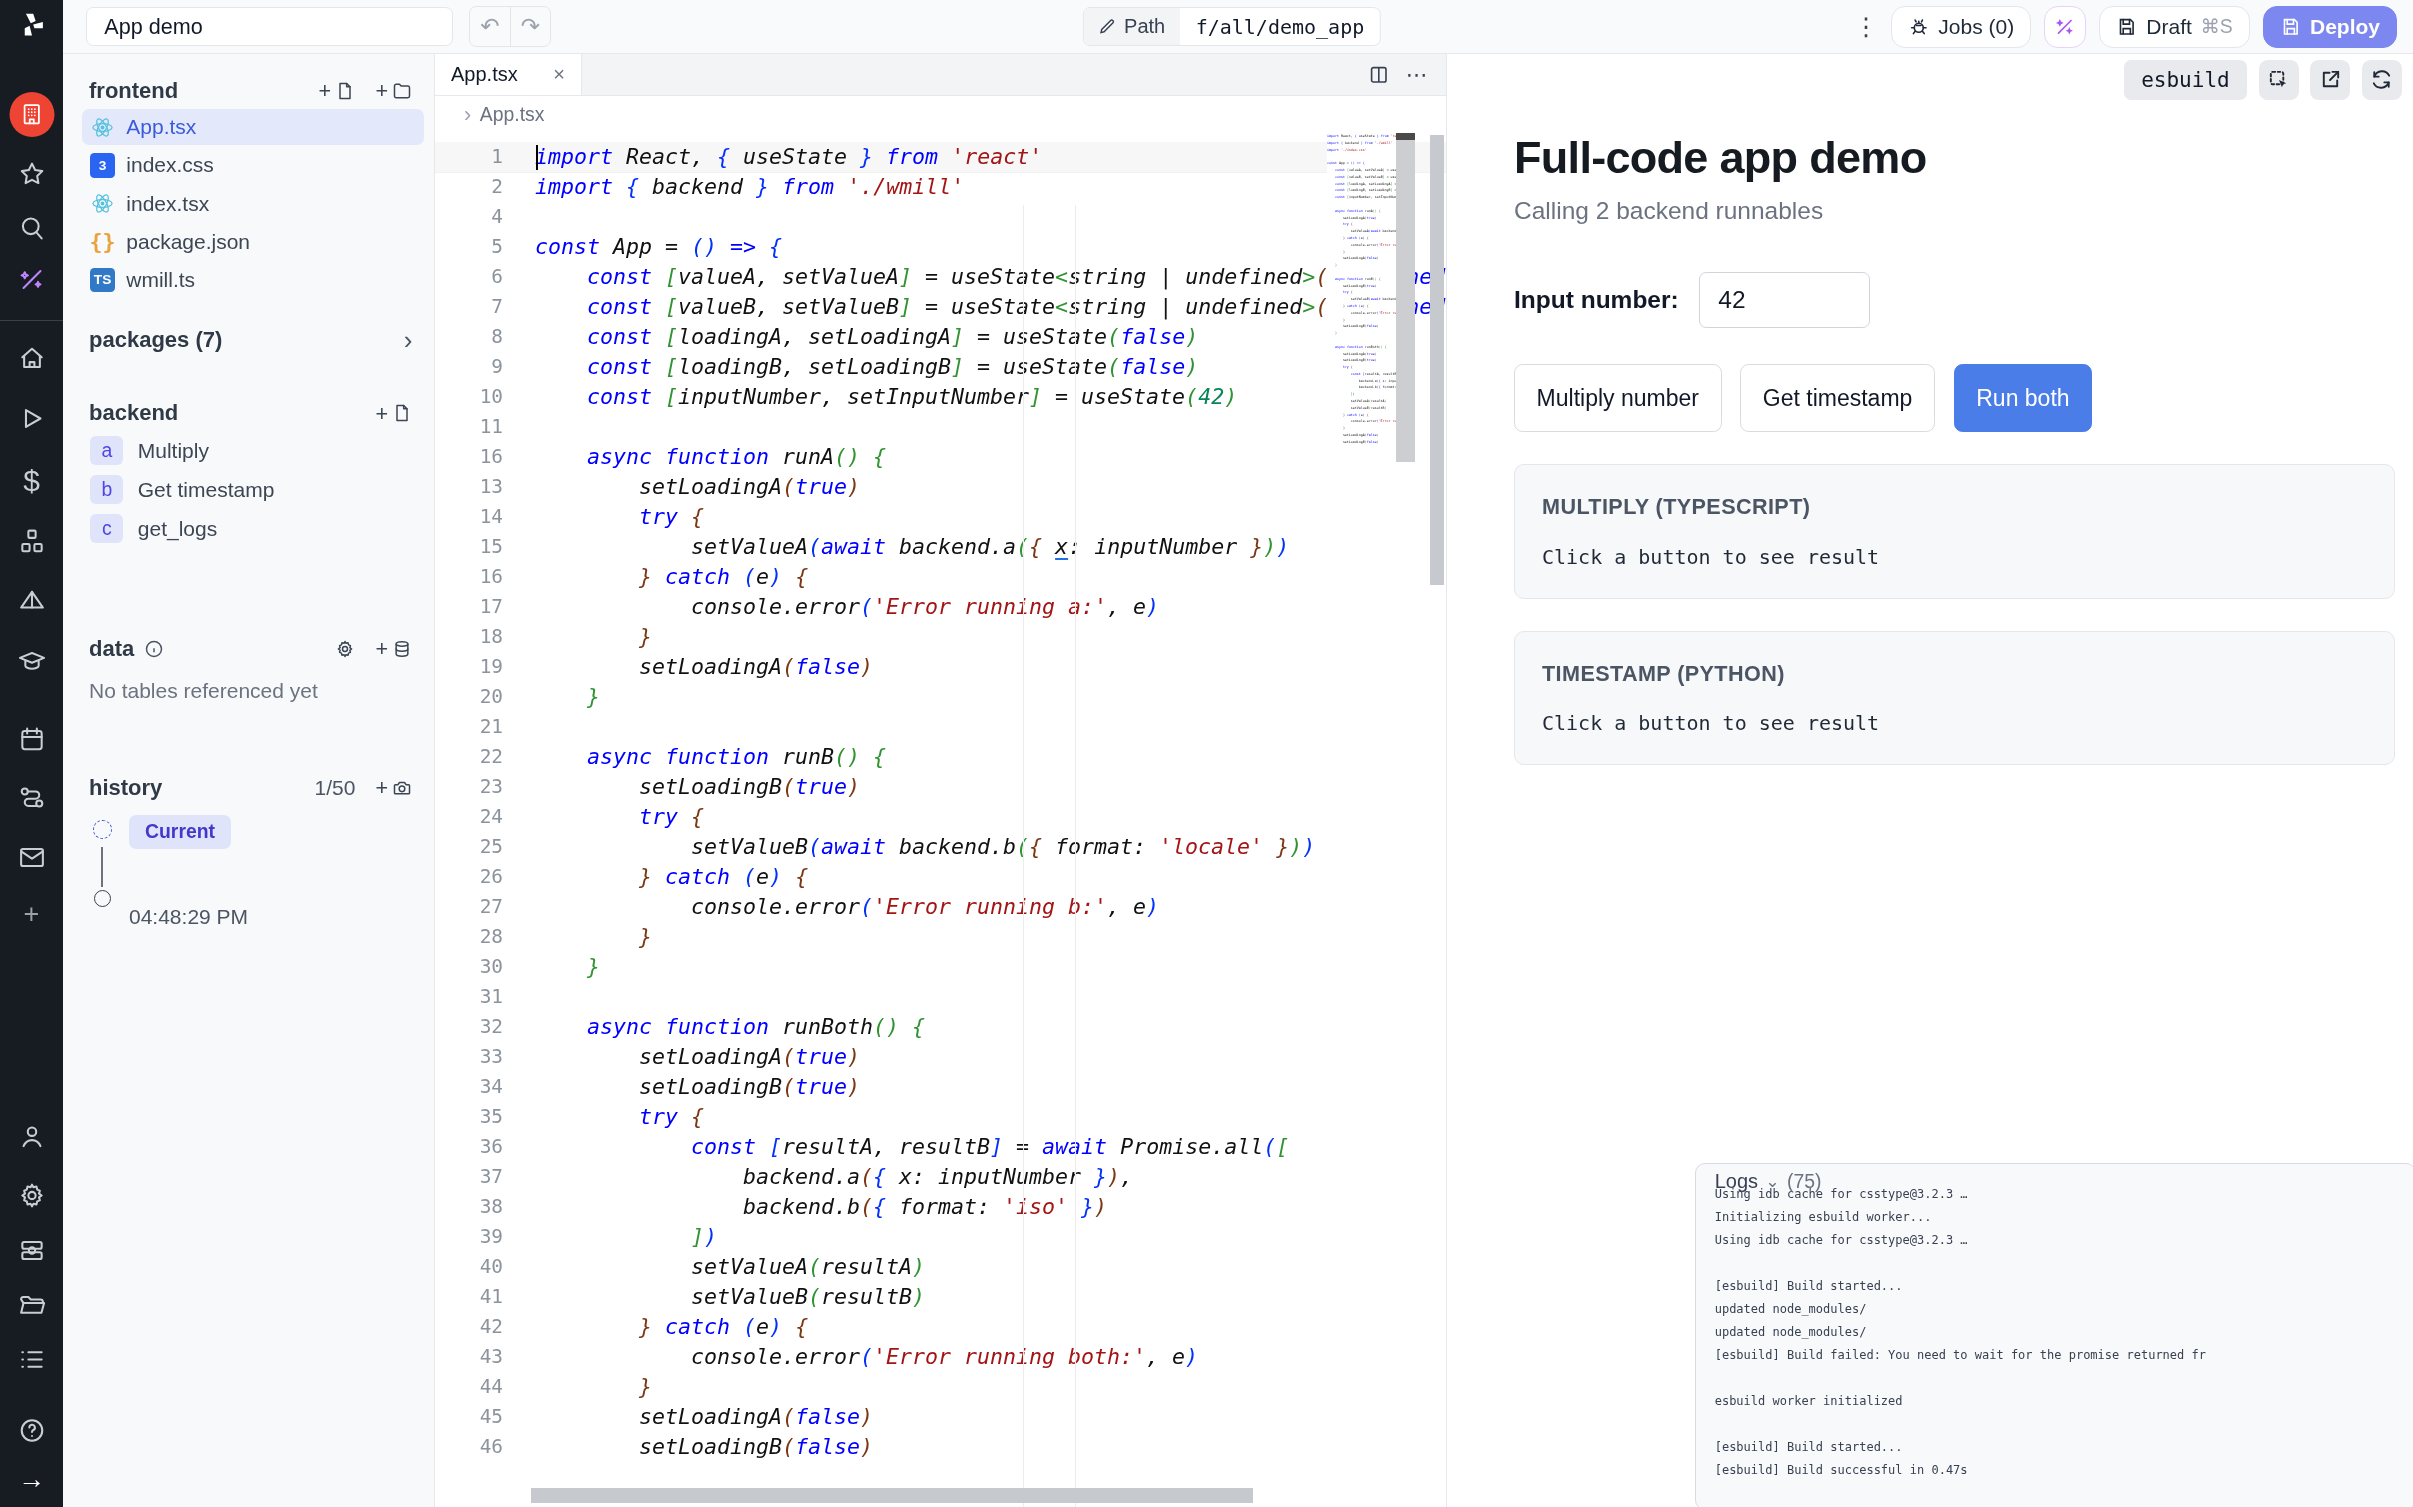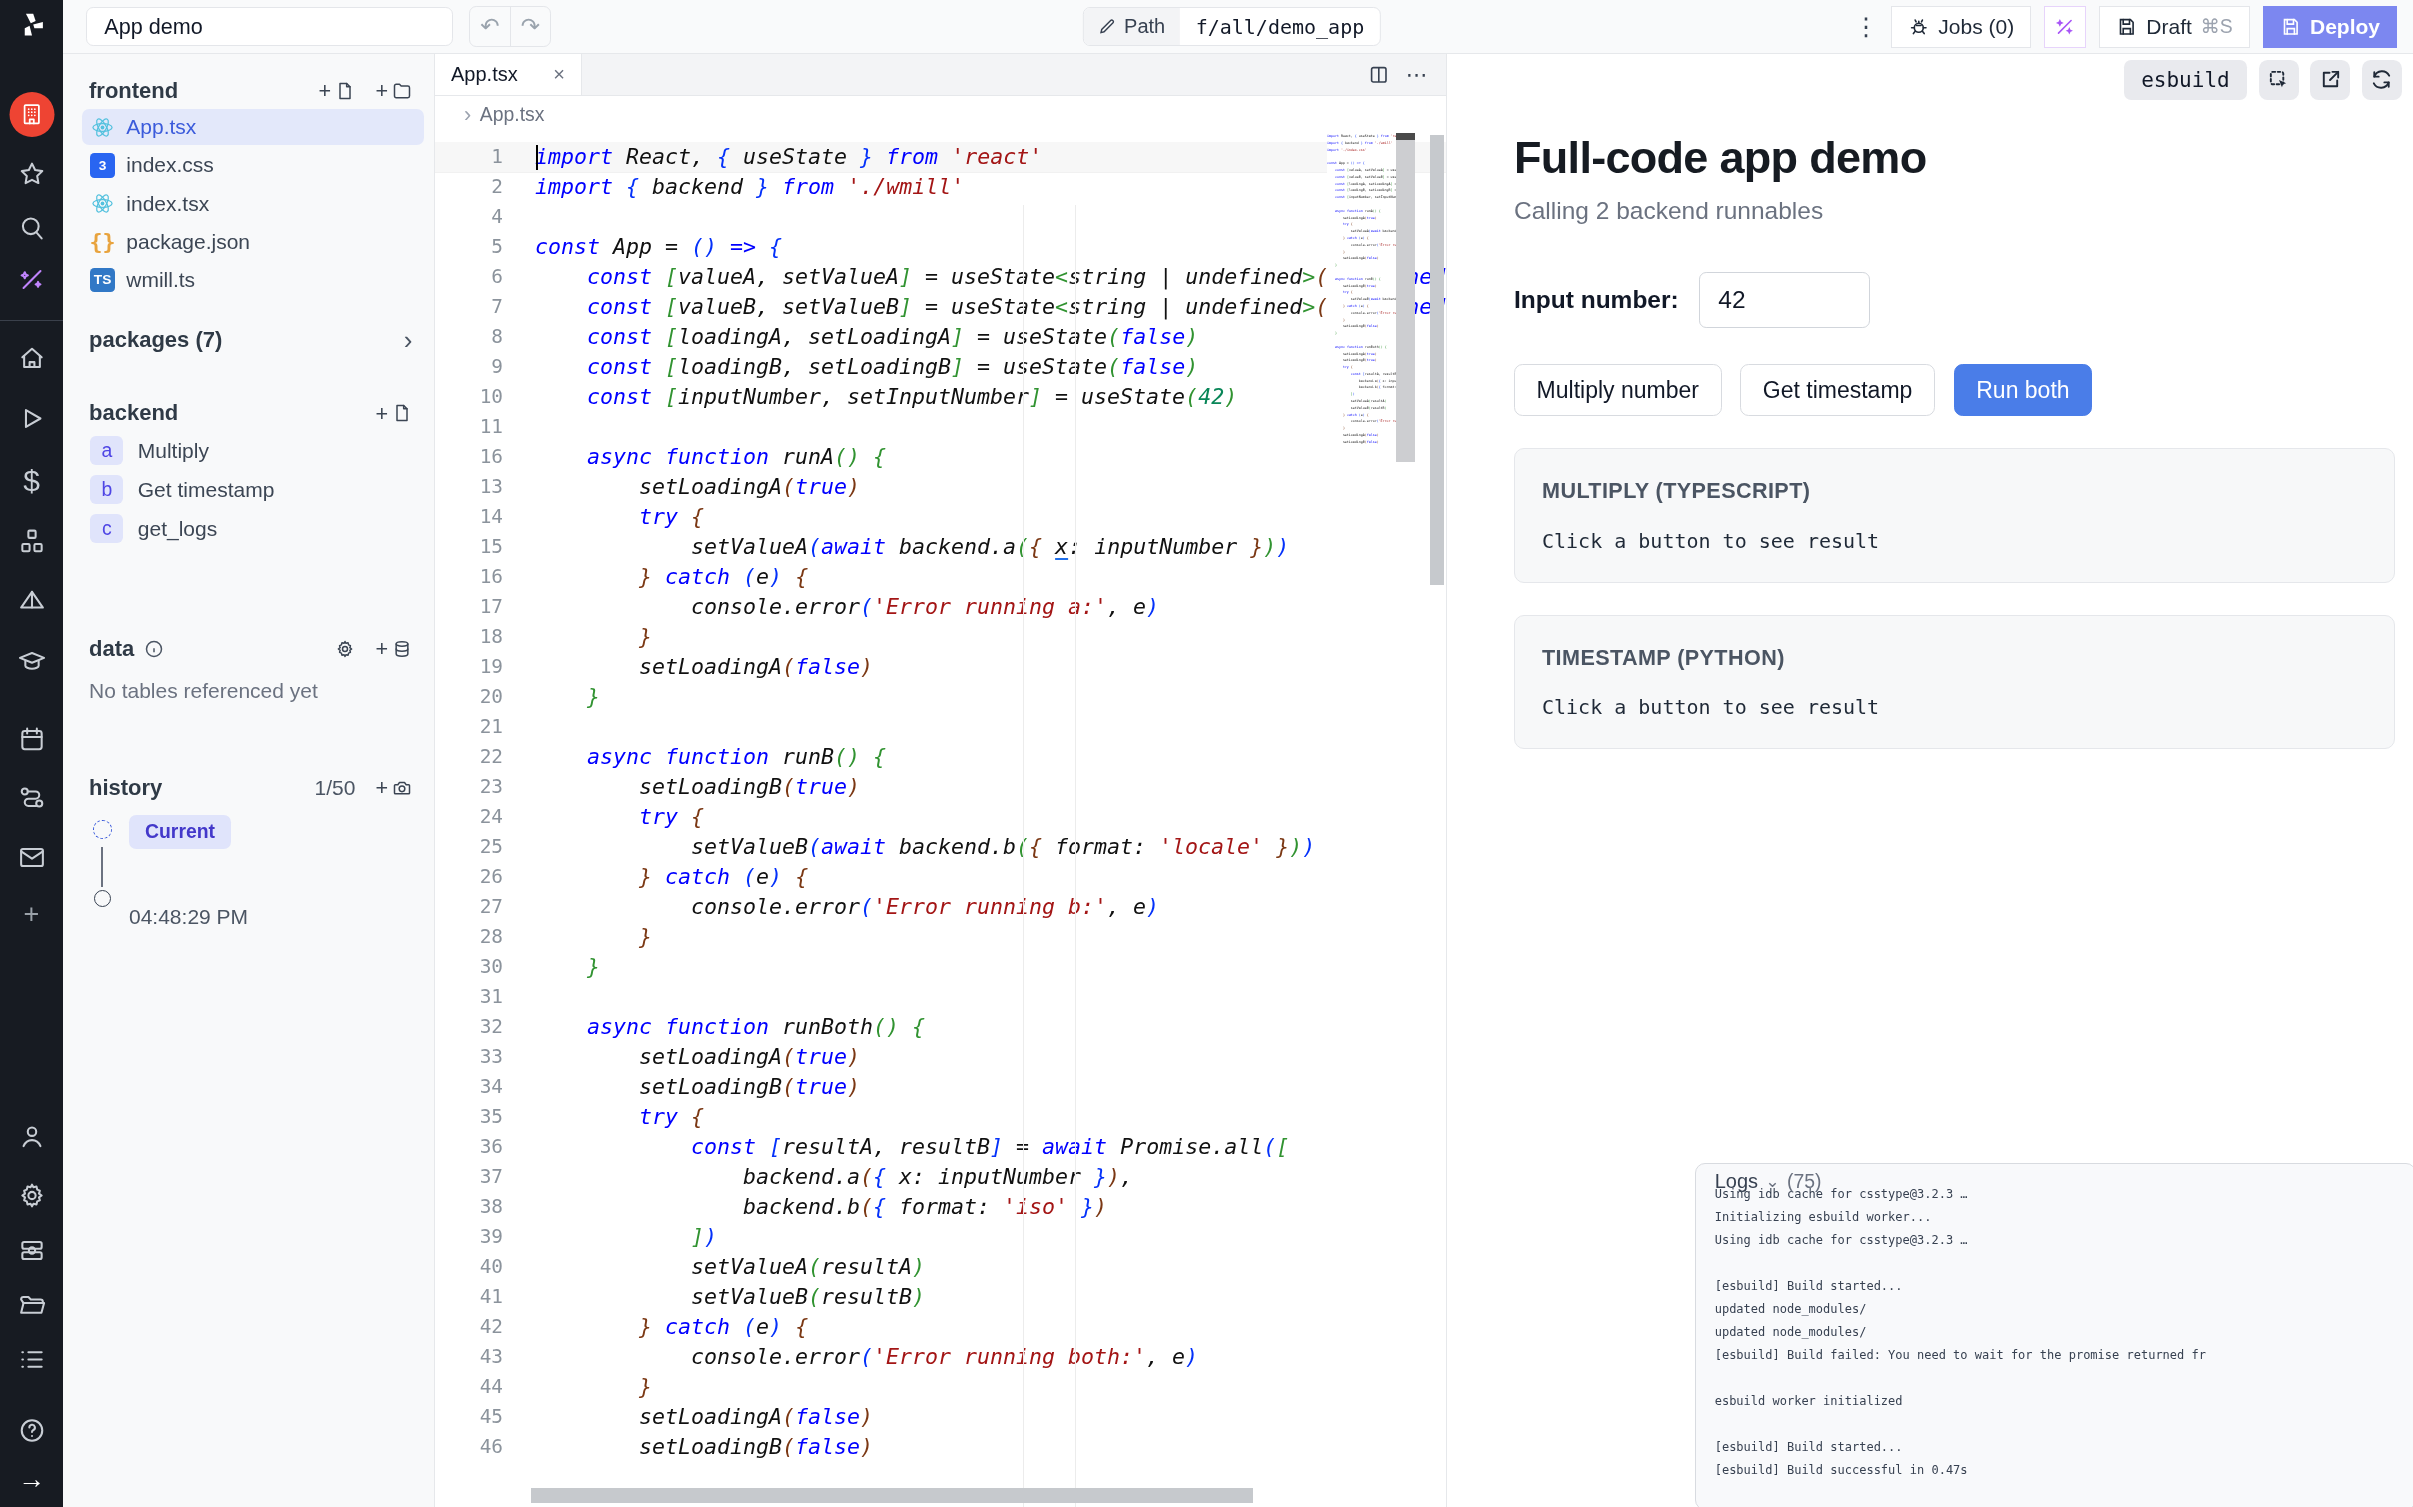--- a/index.html
+++ b/index.html
@@ -26,21 +26,21 @@
   #undo-redo .ur { width:40px; height:39px; display:flex; align-items:center; justify-content:center;
     color:#9aa3ad; font-size:23px; background:transparent; border:none; }
   #undo-redo .ur + .ur { border-left:0.7px solid #e4e6ea; }
   #path-pill { position:absolute; left:50%; transform:translateX(-52%); display:flex; height:39px;
     border:0.7px solid #e4e6ea; border-radius:7.2px; overflow:hidden; background:#fff; }
   #path-pill .seg1 { display:flex; align-items:center; gap:7.2px; background:#f3f4f6; padding:0 14.4px;
     font-size:20px; color:#374151; }
   #path-pill .seg2 { display:flex; align-items:center; padding:0 16px; font-size:20px; color:#111827; }
   #topbar .right { margin-left:auto; display:flex; align-items:center; gap:13px; padding-right:16px; }
   .tbtn { display:flex; align-items:center; gap:8.6px; height:42px; padding:0 16px; background:#fff;
-    border:0.7px solid #e4e6ea; border-radius:0; font-size:21px; color:#1f2937; }
+    border:0.7px solid #e4e6ea; border-radius:14px; font-size:21px; color:#1f2937; }
   .tbtn svg { width:21.6px; height:21.6px; stroke:currentColor; fill:none; stroke-width:1.8; stroke-linecap:round; }
   #wand-btn { width:42px; justify-content:center; padding:0; border-color:#e7d4fb; color:#a855f7; }
   #deploy-btn { background:#7c87f0; border-color:#7c87f0; color:#fff; font-weight:bold; }
   #kebab { font-size:24.5px; color:#374151; letter-spacing:0; }
   .shortcut { color:#9ca3af; font-size:19.4px; }
 
   
   #sidebar { position:absolute; left:63px; top:54px; width:372px; bottom:0; background:#f8f9fa;
     border-right:0.7px solid #e6e8eb; z-index:10; }
   .sec-h { display:flex; align-items:center; padding:0 21.6px 0 26px; height:33px; }
@@ -110,21 +110,21 @@
     justify-content:center; color:#1f2937; border:none; }
   .pv-ib svg { width:23px; height:23px; stroke:currentColor; fill:none; stroke-width:2; stroke-linecap:round; stroke-linejoin:round; }
   #pv-content { position:absolute; left:67px; top:0; right:18px; }
   #pv-title { margin-top:78px; font-size:45px; font-weight:bold; color:#161b22; letter-spacing:-0.7px; }
   #pv-sub { margin-top:13px; font-size:24.5px; color:#6b7280; }
   #input-row { margin-top:47px; display:flex; align-items:center; gap:20px; }
   #input-label { font-size:24.5px; color:#111827; font-weight:bold; }
   #num-input { width:171px; height:56px; border:1.1px solid #d1d5db; border-radius:7.2px; font-size:24.5px;
     padding:0 18.7px; color:#111827; outline:none; }
   #btn-row { margin-top:36px; display:flex; gap:18.7px; }
-  .pbtn { height:52px; padding:0 21.6px; border-radius:8.6px; border:1.1px solid #d8dbe0; background:#fff;
+  .pbtn { height:68px; padding:0 21.6px; border-radius:8.6px; border:1.1px solid #d8dbe0; background:#fff;
     font-size:23px; color:#111827; }
   .pbtn.primary { background:#4a7de8; border-color:#4a7de8; color:#fff; }
   .rcard { margin-top:32px; background:#f7f8f9; border:1.1px solid #e5e7eb; border-radius:10px;
     padding:29px 27px; }
   .rcard .rt { font-size:21.6px; font-weight:bold; color:#4b5563; letter-spacing:0.4px; }
   .rcard .rb { margin-top:24.5px; font-size:20px; color:#1f2937; font-family:"DejaVu Sans Mono",monospace; }
   .rcard.second { margin-top:32px; }
 
   
   #logs { position:absolute; left:248px; right:-2.9px; top:1109px; bottom:-2.9px; background:#f8f9fb;

